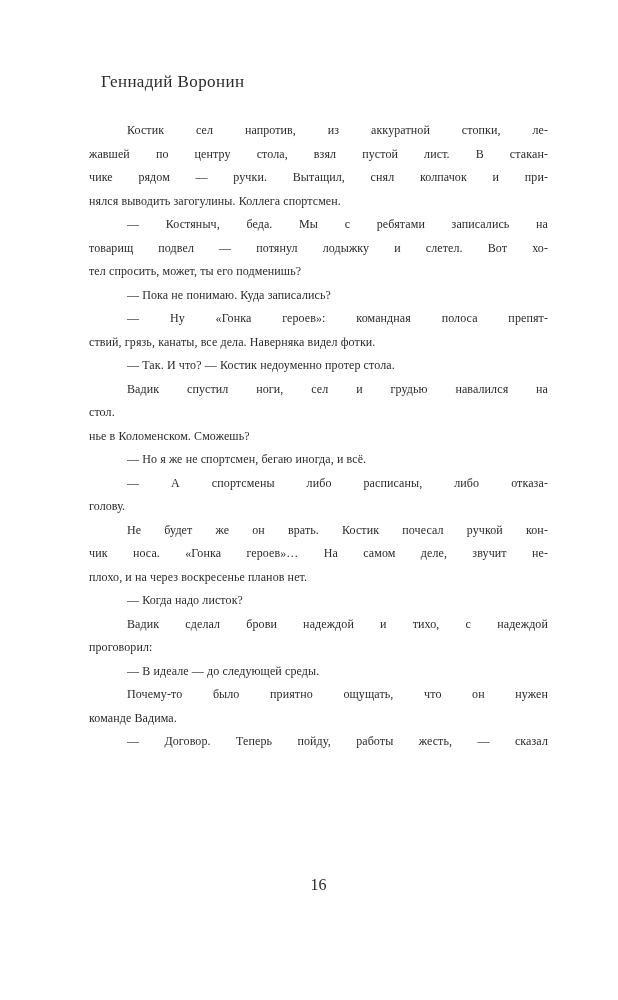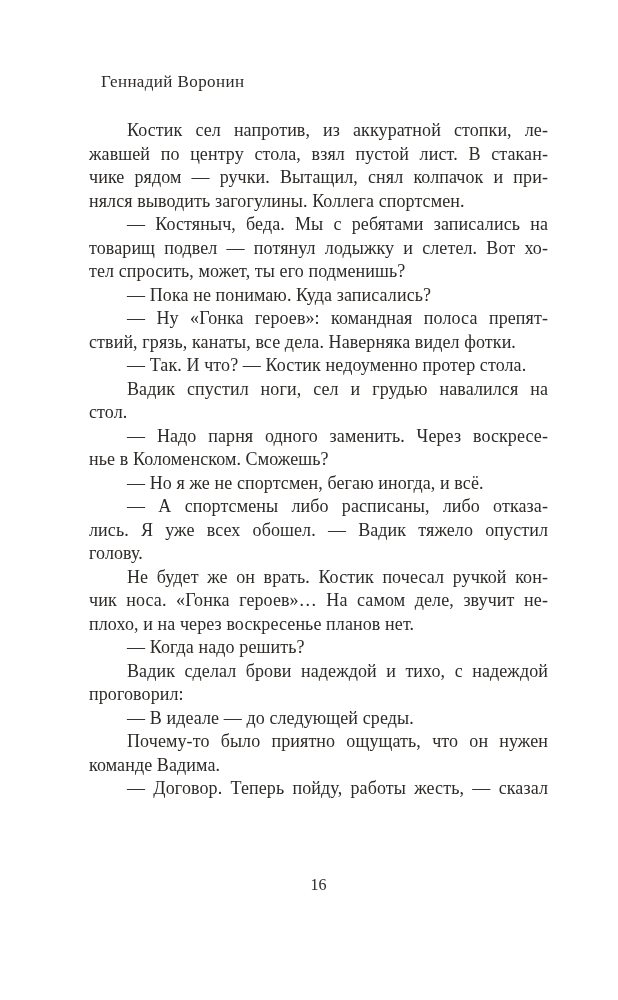--- a/index.html
+++ b/index.html
@@ -22,21 +22,21 @@
     line-height: 22px;
     letter-spacing: 0.4px;
   }
   .text-block {
     position: absolute;
     top: 119px;
     left: 89px;
     width: 459px;
   }
   .line {
-    font-size: 18px;
+    font-size: 12px;
     line-height: 23.5px;
     text-align: justify;
     text-align-last: justify;
     letter-spacing: 0.1px;
   }
   .line.end { text-align-last: left; }
   .line.first { text-indent: 38px; }
   .page-number {
     position: absolute;
     top: 874px;
@@ -72,38 +72,36 @@
       <div class="line end">ствий, грязь, канаты, все дела. Наверняка видел фотки.</div>
     </div>
     <div>
       <div class="line first end">— Так. И что? — Костик недоуменно протер стола.</div>
     </div>
     <div>
       <div class="line first">Вадик спустил ноги, сел и грудью навалился на</div>
       <div class="line end">стол.</div>
     </div>
     <div>
-      <div class="line first">— Надо парня одного заменить. Через воскресе-</div>
       <div class="line end">нье в Коломенском. Сможешь?</div>
     </div>
     <div>
       <div class="line first end">— Но я же не спортсмен, бегаю иногда, и всё.</div>
     </div>
     <div>
       <div class="line first">— А спортсмены либо расписаны, либо отказа-</div>
-      <div class="line">лись. Я уже всех обошел. — Вадик тяжело опустил</div>
       <div class="line end">голову.</div>
     </div>
     <div>
       <div class="line first">Не будет же он врать. Костик почесал ручкой кон-</div>
       <div class="line">чик носа. «Гонка героев»… На самом деле, звучит не-</div>
       <div class="line end">плохо, и на через воскресенье планов нет.</div>
     </div>
     <div>
-      <div class="line first end">— Когда надо решить?</div>
+      <div class="line first end">— Когда надо листок?</div>
     </div>
     <div>
       <div class="line first">Вадик сделал брови надеждой и тихо, с надеждой</div>
       <div class="line end">проговорил:</div>
     </div>
     <div>
       <div class="line first end">— В идеале — до следующей среды.</div>
     </div>
     <div>
       <div class="line first">Почему-то было приятно ощущать, что он нужен</div>

